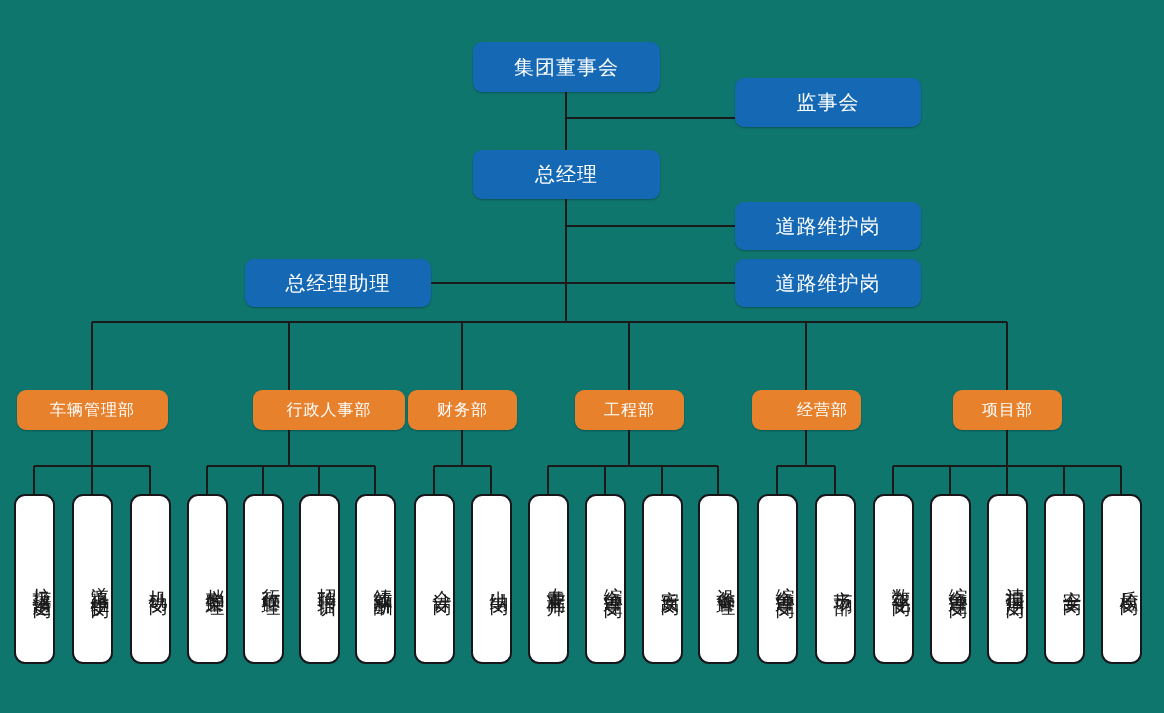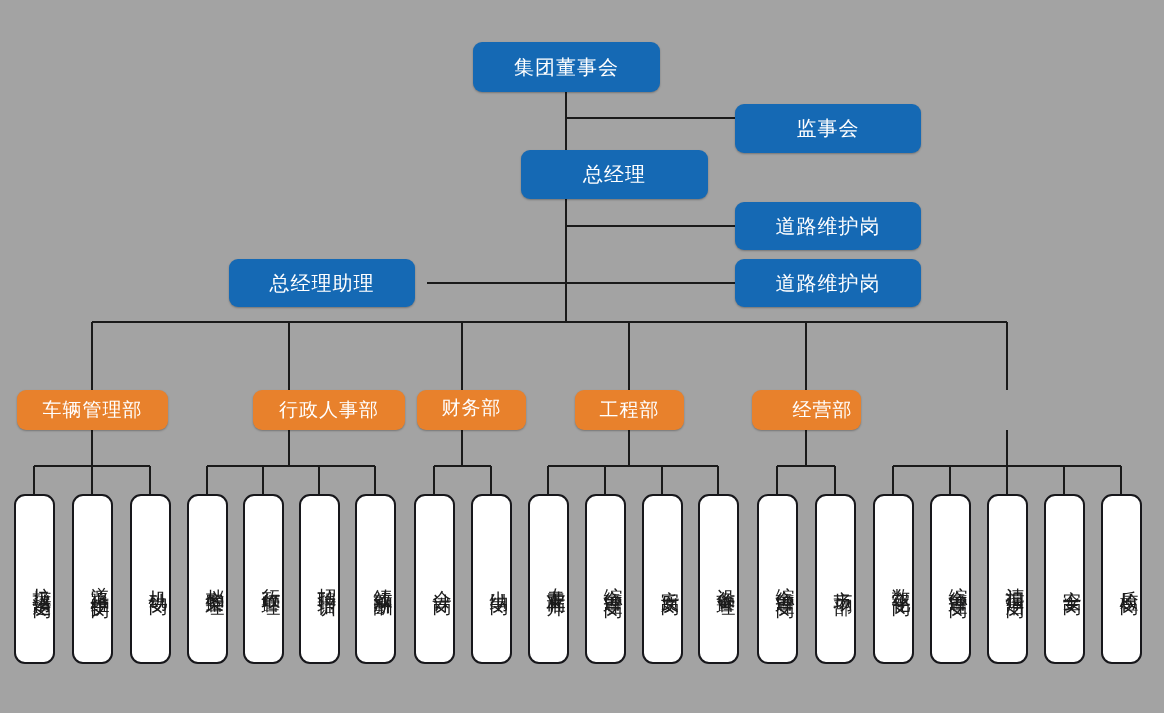--- a/index.html
+++ b/index.html
@@ -7,21 +7,21 @@
     padding: 0;
     background: #ffffff;
   }
   body {
     font-family: "Liberation Sans", "DejaVu Sans", sans-serif;
   }
   #chart-root {
     position: relative;
     width: 1164px;
     height: 713px;
-    background: #a3a3a3;
+    background: #0f766e;
     overflow: hidden;
   }
   svg.lines {
     position: absolute;
     left: 0;
     top: 0;
     width: 1164px;
     height: 713px;
     pointer-events: none;
   }
@@ -40,21 +40,21 @@
     color: #ffffff;
     border-radius: 9px;
     font-size: 20px;
     letter-spacing: 1px;
     box-shadow: 0 1px 2px rgba(0,0,0,0.28);
   }
   .node.orange {
     background: #e8812c;
     color: #ffffff;
     border-radius: 9px;
-    font-size: 19px;
+    font-size: 16px;
     letter-spacing: 1px;
     box-shadow: 0 1px 2px rgba(0,0,0,0.28);
   }
   .node.leaf {
     background: #ffffff;
     color: #1a1a1a;
     border: 2px solid #17171b;
     border-radius: 11px;
     font-size: 19px;
     writing-mode: vertical-rl;
@@ -140,60 +140,63 @@
       <line x1="1007" y1="466" x2="1007" y2="494"></line>
       <line x1="1064" y1="466" x2="1064" y2="494"></line>
       <line x1="1121" y1="466" x2="1121" y2="494"></line>
     </g>
   </svg>
 
   <div class="node blue" style="left:473px; top:42px; width:187px; height:50px;">
     <span>集团董事会</span>
   </div>
 
-  <div class="node blue" style="left:735px; top:104px; width:186px; height:49px;">
+  <div class="node blue" style="left:735px; top:78px; width:186px; height:49px;">
     <span>监事会</span>
   </div>
 
-  <div class="node blue" style="left:473px; top:150px; width:187px; height:49px;margin-left:48px;">
+  <div class="node blue" style="left:473px; top:150px; width:187px; height:49px;">
     <span>总经理</span>
   </div>
 
   <div class="node blue" style="left:735px; top:202px; width:186px; height:48px;">
     <span>道路维护岗</span>
   </div>
 
   <div class="node blue" style="left:735px; top:259px; width:186px; height:48px;">
     <span>道路维护岗</span>
   </div>
 
-  <div class="node blue" style="left:229px; top:259px; width:186px; height:48px;font-family:Liberation Serif, serif;">
+  <div class="node blue" style="left:245px; top:259px; width:186px; height:48px;font-family:Liberation Serif, serif;">
     <span>总经理助理</span>
   </div>
 
   <div class="node orange" style="left:17px; top:390px; width:151px; height:40px;">
     <span>车辆管理部</span>
   </div>
 
   <div class="node orange" style="left:213px; top:390px; width:152px; height:40px;margin-left:40px;">
     <span>行政人事部</span>
   </div>
 
-  <div class="node orange" style="left:417px; top:390px; width:109px; height:40px;font-family:Liberation Mono, monospace;">
+  <div class="node orange" style="left:408px; top:390px; width:109px; height:40px;">
     <span>财务部</span>
   </div>
 
   <div class="node orange" style="left:575px; top:390px; width:109px; height:40px;align-items:center;">
     <span>工程部</span>
   </div>
 
   <div class="node orange" style="left:752px; top:390px; width:109px; height:40px;padding-left:32px;">
     <span>经营部</span>
   </div>
 
+  <div class="node orange" style="left:953px; top:390px; width:109px; height:40px;">
+    <span>项目部</span>
+  </div>
 
   <div class="node leaf" style="left:14px; top:494px; width:41px; height:170px;">
     <span class="leaf-text">垃圾清运岗</span>
   </div>
   <div class="node leaf" style="left:72px; top:494px; width:41px; height:170px;">
     <span class="leaf-text">道路维护岗</span>
   </div>
   <div class="node leaf" style="left:130px; top:494px; width:41px; height:170px;">
     <span class="leaf-text">机动岗</span>
   </div>

